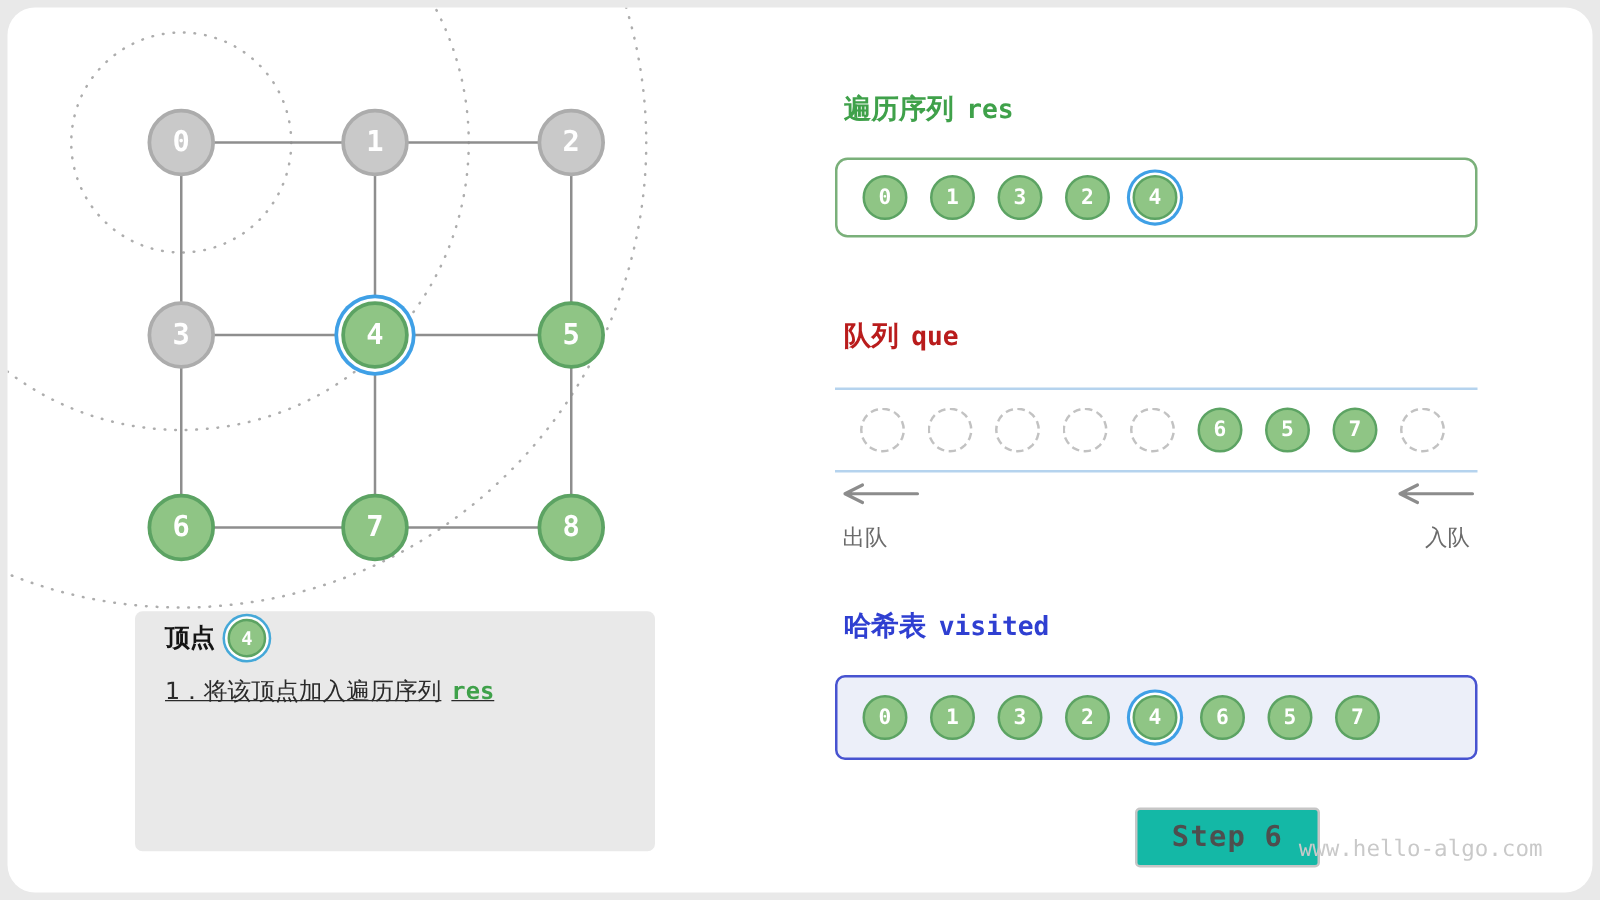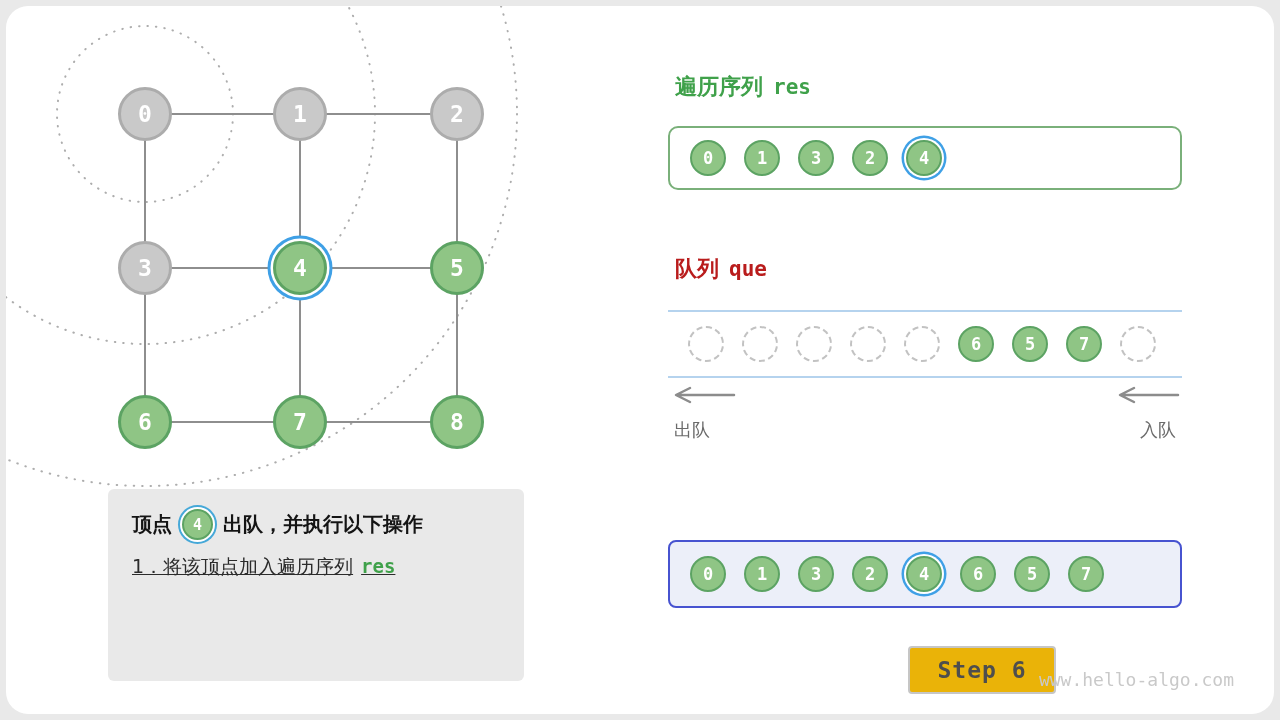--- a/index.html
+++ b/index.html
@@ -44,21 +44,21 @@
   .circle.green { width:36px; height:36px; background:#8fc585; border:2.5px solid #5ca363; font-size:17px; }
   .circle.empty { width:36px; height:36px; border:2px dashed #c2c2c2; background:transparent; }
   .circle.current { box-shadow:0 0 0 2px #fff, 0 0 0 4.5px #3fa0e6; }
   .circle.mini { width:31px; height:31px; background:#8fc585; border:2.5px solid #5ca363;
     font-size:15px; box-shadow:0 0 0 2px #fff, 0 0 0 4px #45a8d8; margin:0 10px; }
 
   
   .infobox {
     position:absolute; left:102px; top:483px; width:416px; height:192px;
     background:#e9e9e9; border-radius:6px;
-    padding:20px 24px;
+    padding:6px 24px;
   }
   .info-title { display:flex; align-items:center; font-size:20px; font-weight:700; color:#141414; }
   .info-lines { margin-top:14px; font-size:19px; color:#2b2b2b;text-decoration:underline; }
   .info-line { margin:7px 0; white-space:nowrap; }
   .info-line.indent { margin-left:38px; }
   code { font-family:"DejaVu Sans Mono", monospace; font-weight:700; font-size:19px; }
   .code-green { color:#3fa14a; margin-left:8px; }
   .code-blue  { color:#2156de; margin:0 8px; }
 
   
@@ -85,21 +85,21 @@
 
   .arrow-row { position:absolute; left:0; top:380px; width:514px; display:flex; justify-content:space-between; }
   .arrow-labels { position:absolute; left:0; top:412px; width:514px; display:flex; justify-content:space-between;
     font-size:18px; color:#6b6b6b; padding:0 6px; }
   .arrow { display:block; }
   .arrow path { stroke:#8c8c8c; stroke-width:2.5; fill:none; stroke-linecap:round; stroke-linejoin:round; }
 
   
   .step-box {
     position:absolute; left:902px; top:640px; width:148px; height:48px;
-    background:#eab308; border:2px solid #c6c6c6; border-radius:4px;
+    background:#14b8a6; border:2px solid #c6c6c6; border-radius:4px;
     display:flex; align-items:center; justify-content:center;
     font-family:"DejaVu Sans Mono", monospace; font-weight:700; font-size:23px; color:#4e4e4e;
     letter-spacing:1px;
   }
   .watermark {
     position:absolute; right:40px; bottom:24px;
     font-family:"DejaVu Sans Mono", monospace; font-size:18px; color:#c9c9c9;
   }
 </style>
 </head>
@@ -137,21 +137,20 @@
         <div class="gnode green" style="left: 112px; top: 389px;">6</div>
         <div class="gnode green" style="left: 267px; top: 389px;">7</div>
         <div class="gnode green" style="left: 424px; top: 389px;">8</div>
       </div>
   </div>
 
   <div class="infobox">
     <div class="info-title">
       <span>顶点</span>
       <span class="circle mini">4</span>
-      <span>出队，并执行以下操作</span>
     </div>
     <div class="info-lines">
       <div class="info-line">
         <span>1．将该顶点加入遍历序列</span><code class="code-green">res</code>
       </div>
     </div>
   </div>
 
   <div class="right">
 
@@ -187,20 +186,23 @@
       </svg>
       <svg class="arrow" width="70" height="18">
         <path d="M66 9 H10 M22 2 L8 9 L22 16"></path>
       </svg>
     </div>
     <div class="arrow-labels">
       <span>出队</span>
       <span>入队</span>
     </div>
 
+    <div class="heading h-visited">
+      <span>哈希表</span><span class="code">visited</span>
+    </div>
     <div class="visited-box circle-row">
         <span class="circle green">0</span>
         <span class="circle green">1</span>
         <span class="circle green">3</span>
         <span class="circle green">2</span>
         <span class="circle green current">4</span>
         <span class="circle green">6</span>
         <span class="circle green">5</span>
         <span class="circle green">7</span>
       </div>

